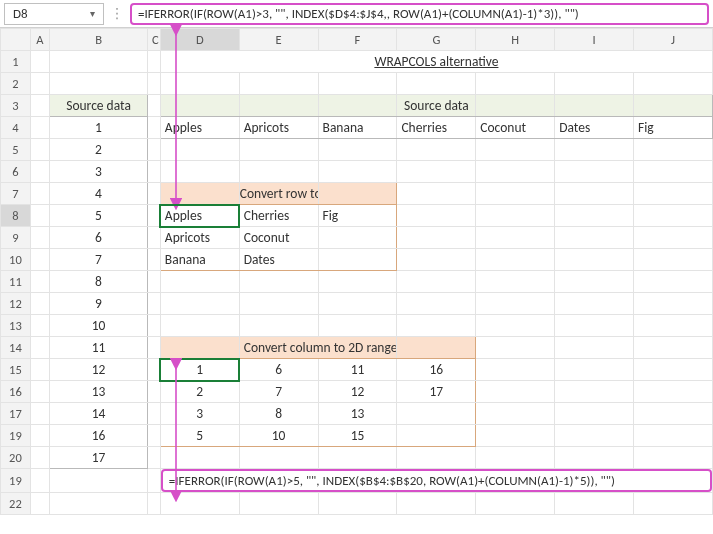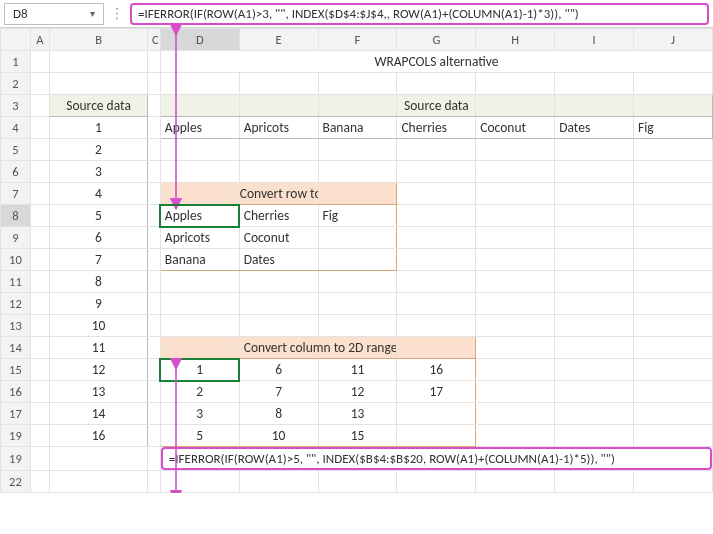--- a/index.html
+++ b/index.html
@@ -88,21 +88,21 @@
   .cC { width: 12px; }
   .cD { width: 74px; }
   .cE { width: 74px; }
   .cF { width: 74px; }
   .cG { width: 74px; }
   .cH { width: 74px; }
   .cI { width: 74px; }
   .cJ { width: 74px; }
 
   .center { text-align: center; }
-  .bold { font-weight: bold; }
+  .bold { font-weight: bold; text-decoration: underline; }
 
   
   .hdrB {
     background: #eef3e5;
     border: 1px solid #b9b9b9 !important;
     font-weight: bold;
     text-align: center;
   }
   .srcB {
     border-left: 1px solid #b9b9b9 !important;
@@ -474,20 +474,33 @@
     <td></td>
     <td class="peachBox peachBoxB center">5</td>
     <td class="peachBoxB center">10</td>
     <td class="peachBoxB center">15</td>
     <td class="peachBoxR peachBoxB center"></td>
     <td></td>
           <td></td>
           <td></td>
         </tr>
 
+  <tr>
+          <th class="rowhdr">20</th>
+    <td></td>
+          <td class="srcB last">17</td>
+    <td></td>
+          <td></td>
+          <td></td>
+          <td></td>
+          <td></td>
+          <td></td>
+          <td></td>
+          <td></td>
+        </tr>
 
   <tr>
           <th class="rowhdr">19</th>
     <td></td>
           <td></td>
           <td></td>
     <td colspan="7" style="padding:0;overflow:visible;">
       <div class="formula-box2">=IFERROR(IF(ROW(A1)&gt;5, "", INDEX($B$4:$B$20, ROW(A1)+(COLUMN(A1)-1)*5)), "")</div>
     </td>
         </tr>

